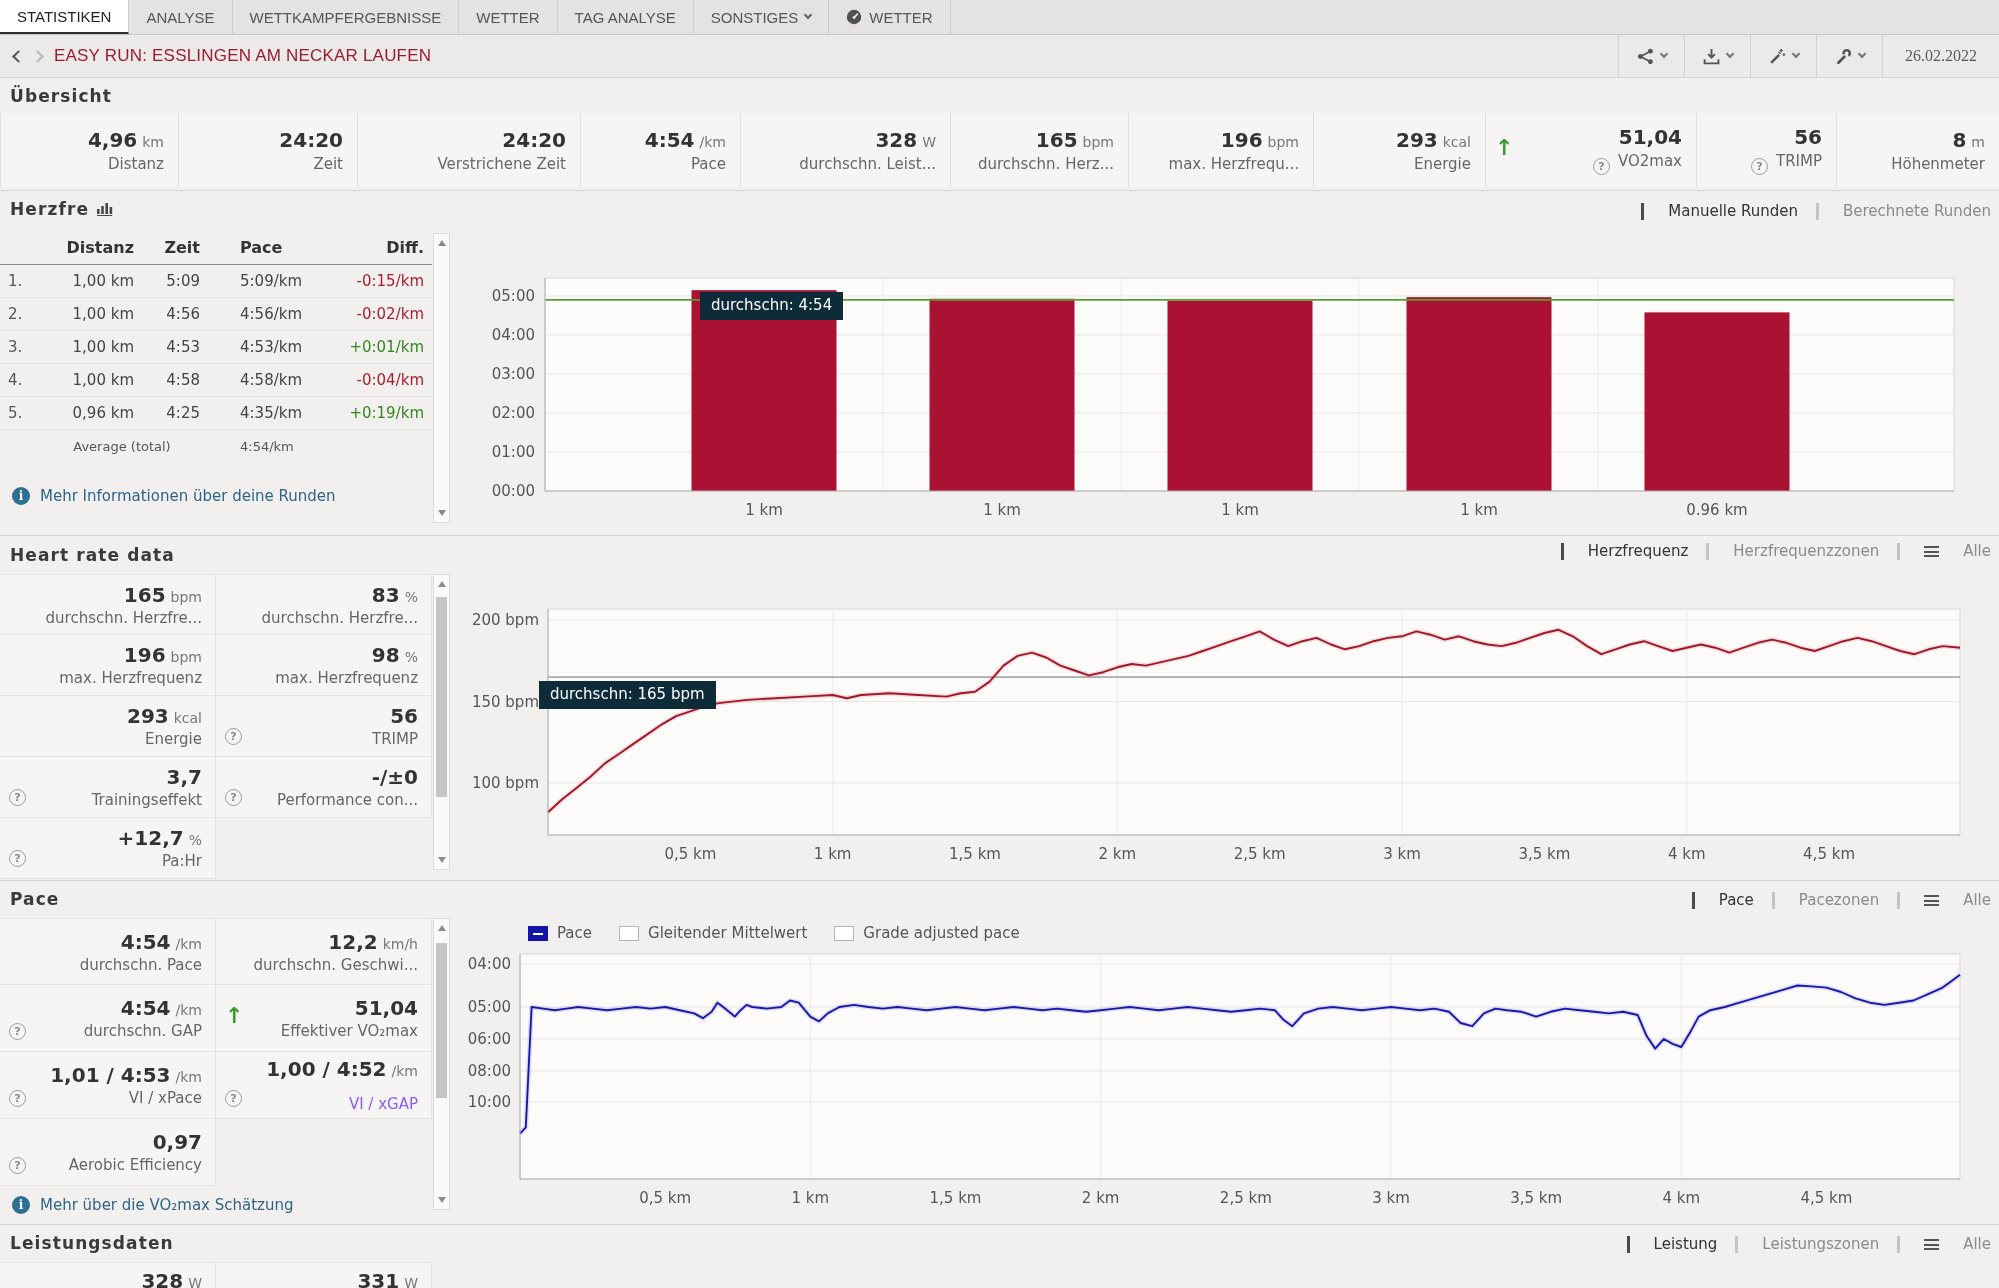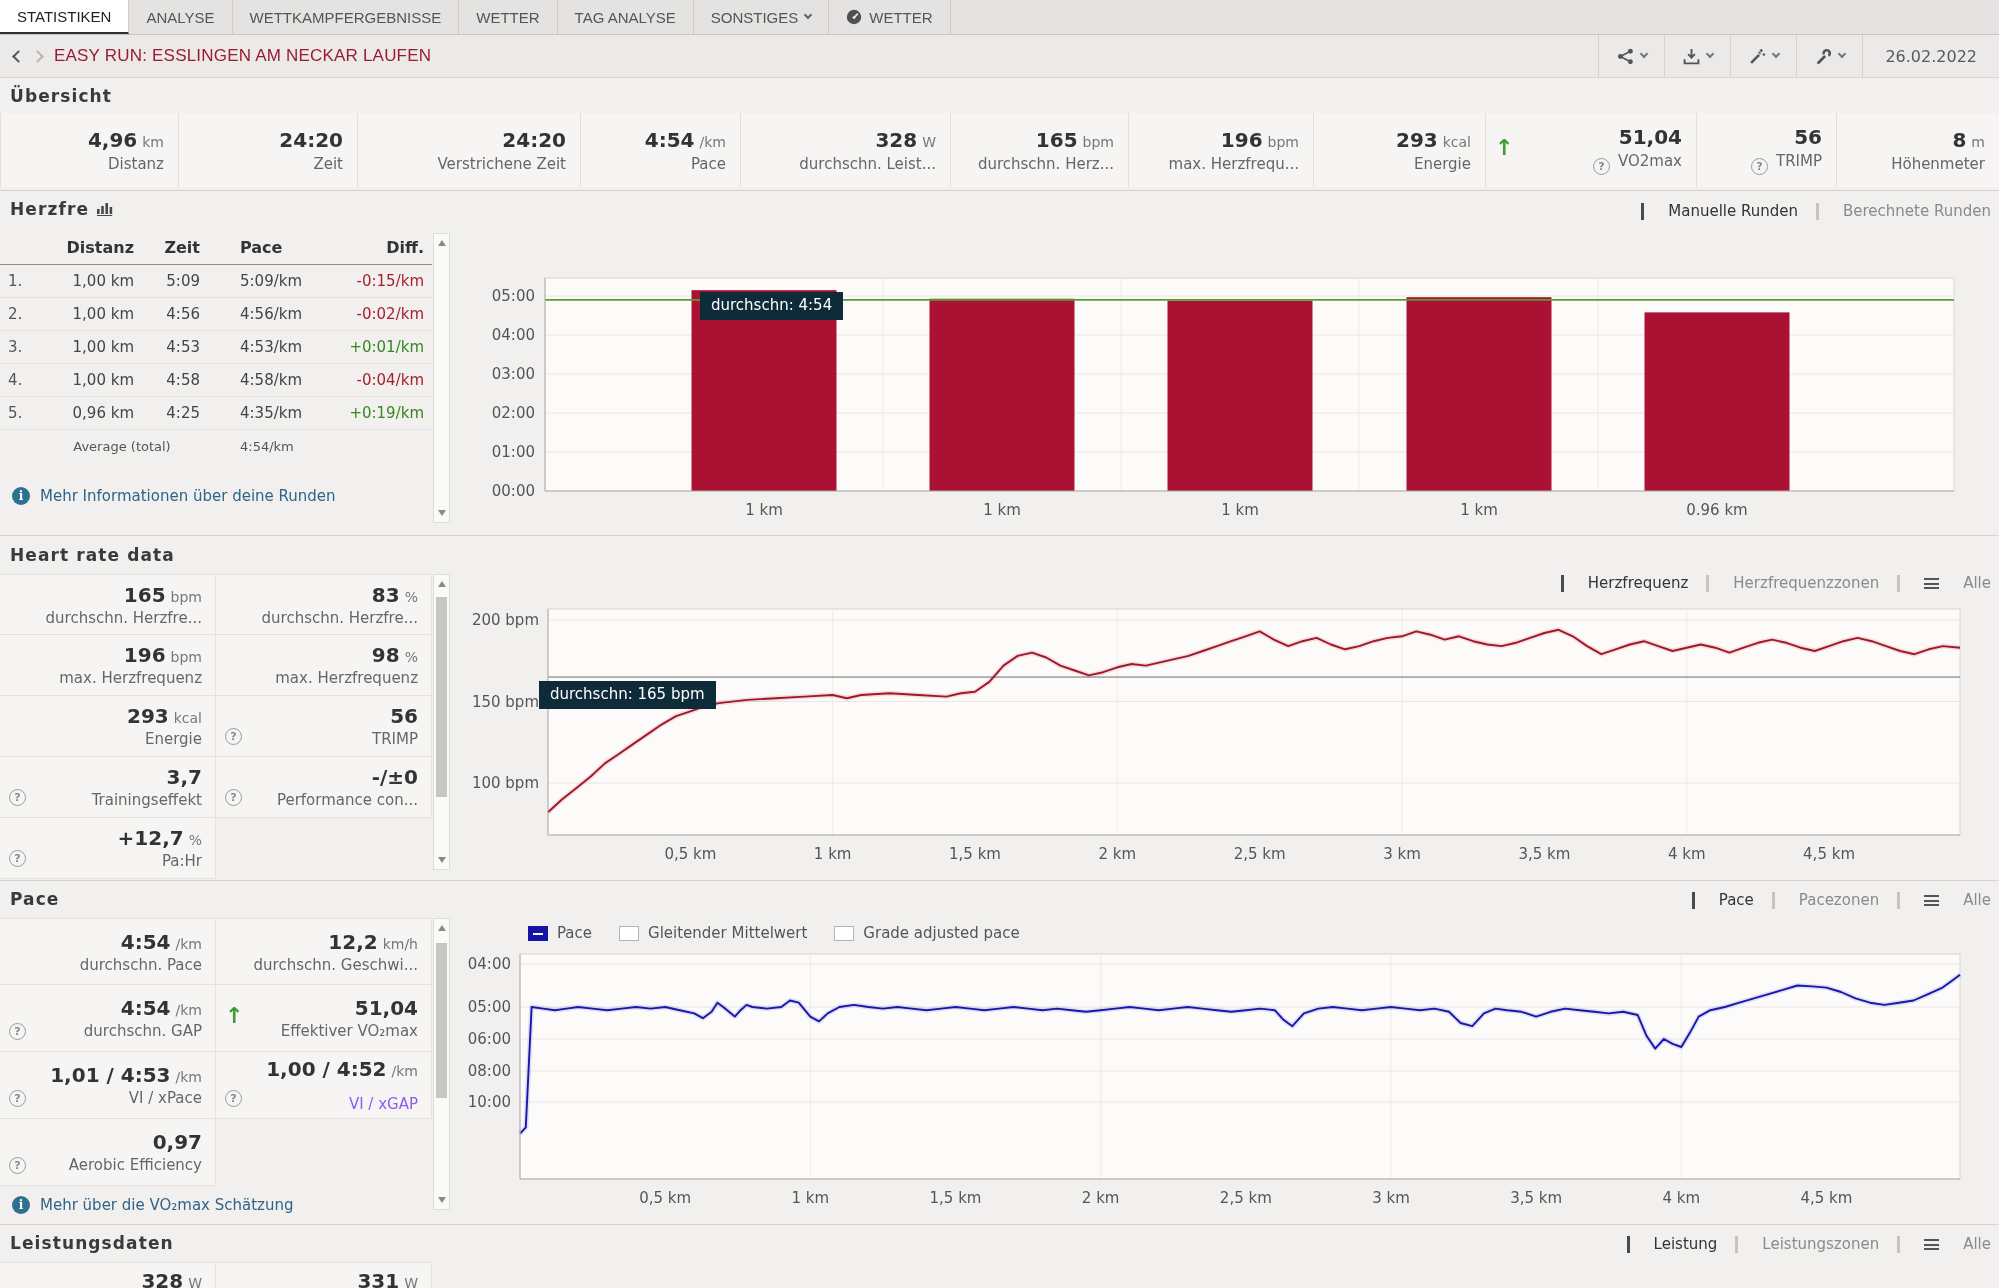--- a/index.html
+++ b/index.html
@@ -14,21 +14,21 @@
   .chev { display:inline-block; width:6px; height:6px; border-right:2px solid #666; border-bottom:2px solid #666; transform:rotate(45deg); margin-top:-4px; }
   .gauge-ic { width:16px; height:16px; }
 
   
   .titlebar { position:absolute; top:35px; left:0; right:0; height:43px; background:#eceae8; border-bottom:1px solid #d8d6d4; display:flex; align-items:center; }
   .tb-nav { display:flex; gap:10px; padding:0 12px 0 14px; }
   .tb-chev { width:9px; height:9px; border-right:2px solid #555; border-bottom:2px solid #555; display:inline-block; }
   .tb-chev.back { transform:rotate(135deg); }
   .tb-chev.fwd { transform:rotate(-45deg); border-color:#b8b6b4; }
   .tb-title { font-family:"Liberation Sans",sans-serif; font-weight:normal; font-size:17px; color:#9b1b31; letter-spacing:.2px; }
-  .tb-right { margin-left:auto; display:flex; height:43px; }
+  .tb-right { margin-left:auto; display:flex; height:43px;font-family:Liberation Serif, serif; }
   .tb-btn { width:66px; border-left:1px solid #d4d2d0; display:flex; align-items:center; justify-content:center; gap:7px; cursor:pointer; }
   .tb-btn svg { width:17px; height:17px; }
   .tb-btn .chev { border-color:#777; }
   .tb-date { border-left:1px solid #d4d2d0; padding:0 22px; display:flex; align-items:center; font-size:16px; color:#5a5a5a; }
 
   
   .sec-heading { position:absolute; left:10px; font-size:17px; font-weight:bold; color:#3a3a3a; letter-spacing:1.1px; }
   .divider { position:absolute; left:0; right:0; height:0; border-top:1px solid #d6d4d2; }
   .views { position:absolute; right:8px; display:flex; gap:18px; }
   .view-item { display:flex; align-items:center; gap:24px; font-size:15px; color:#8a8a8a; cursor:pointer; }
@@ -341,21 +341,21 @@
       <rect x="1204.5" y="76.38" width="145" height="178.62" fill="#ab1132"></rect>
       <text x="1277" y="279" text-anchor="middle" fill="#555" font-size="15" font-family="&quot;DejaVu Sans&quot;, sans-serif">0.96 km</text>
       <line x1="105" y1="63.89999999999998" x2="1514" y2="63.89999999999998" stroke="#55a02c" stroke-width="1.6"></line>
       <line x1="105" y1="42" x2="105" y2="255" stroke="#b3b1af"></line>
       <line x1="105" y1="255" x2="1514" y2="255" stroke="#b3b1af"></line>
     </svg>
   <div class="tooltip" style="left:700px;top:292px">durchschn: 4:54</div>
 
   <div class="divider" style="top:535px"></div>
   <div class="sec-heading" style="top:545px">Heart rate data</div>
-  <div class="views" style="top:574px">
+  <div class="views" style="top:542px">
     <div class="view-item active">
         <span class="vbar"></span>
         <span>Herzfrequenz</span>
       </div>
     <div class="view-item">
         <span class="vbar"></span>
         <span>Herzfrequenzzonen</span>
       </div>
     <div class="view-item">
         <span class="vbar"></span>

